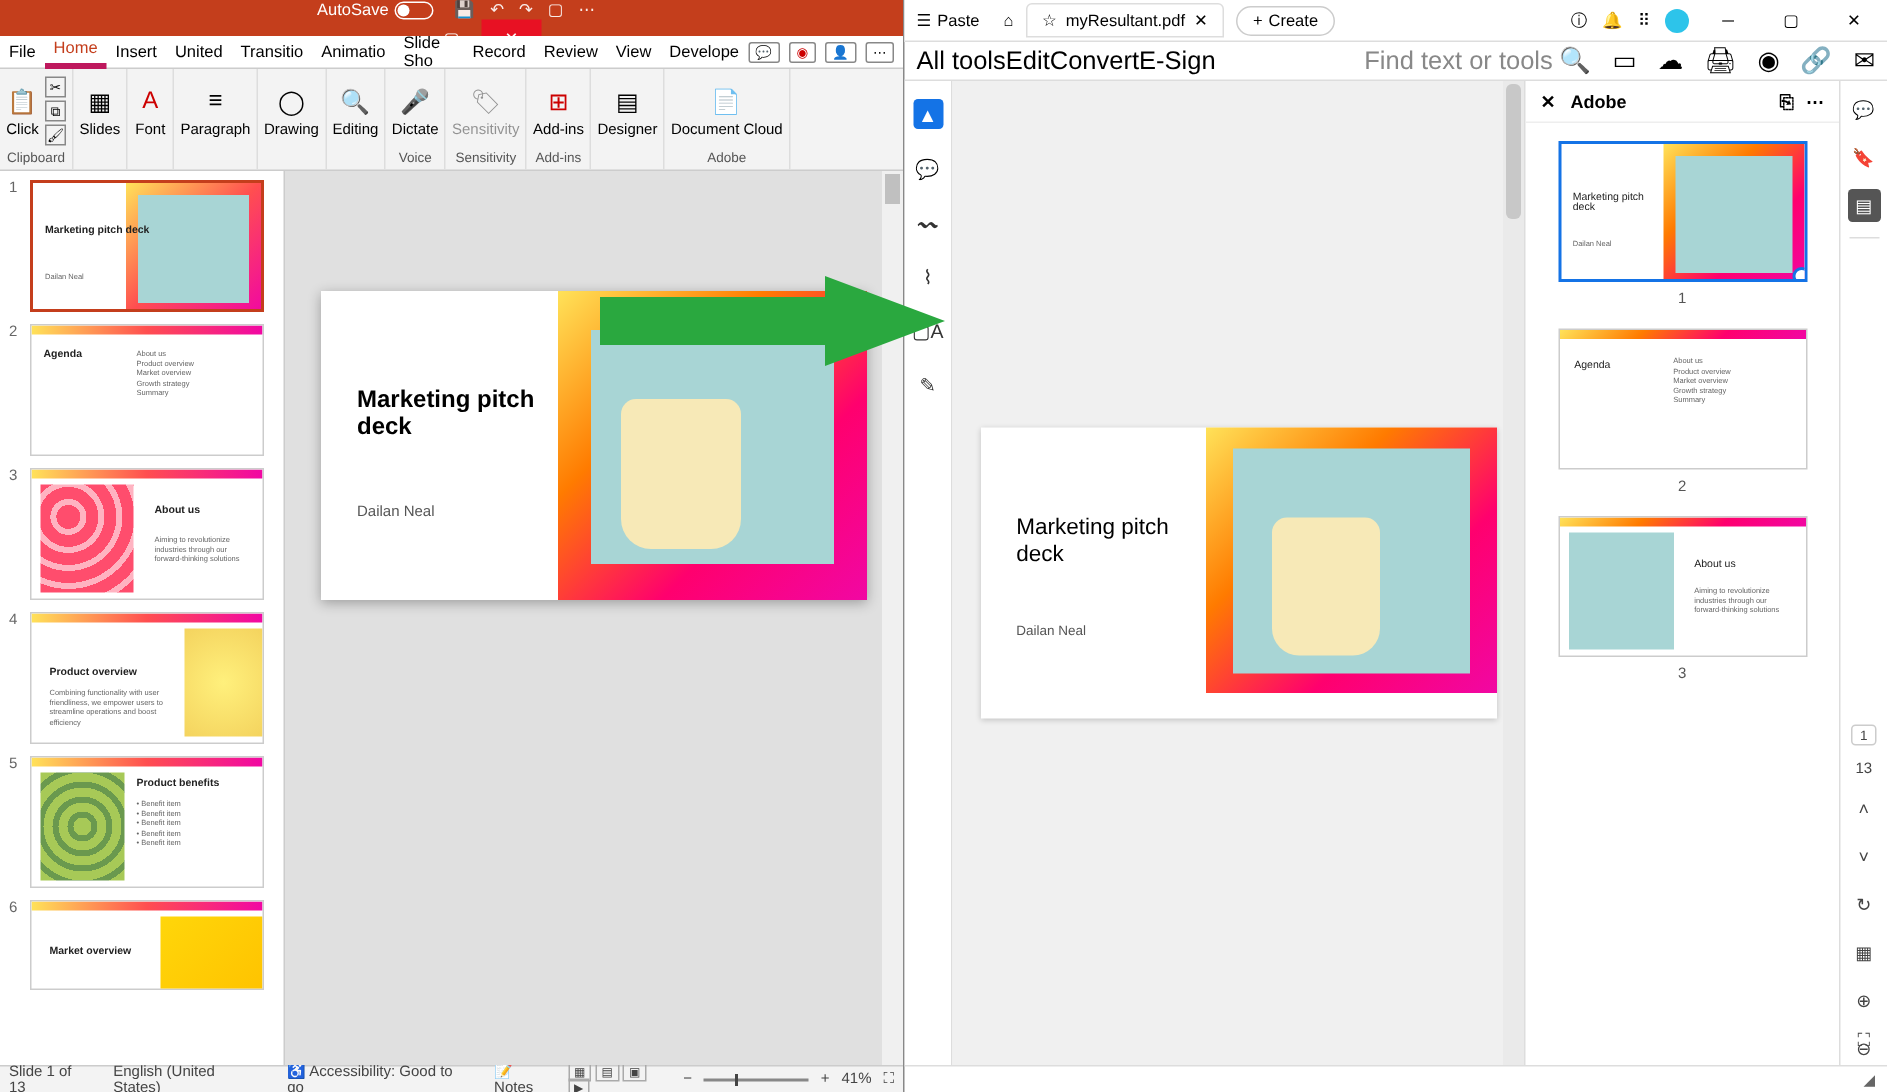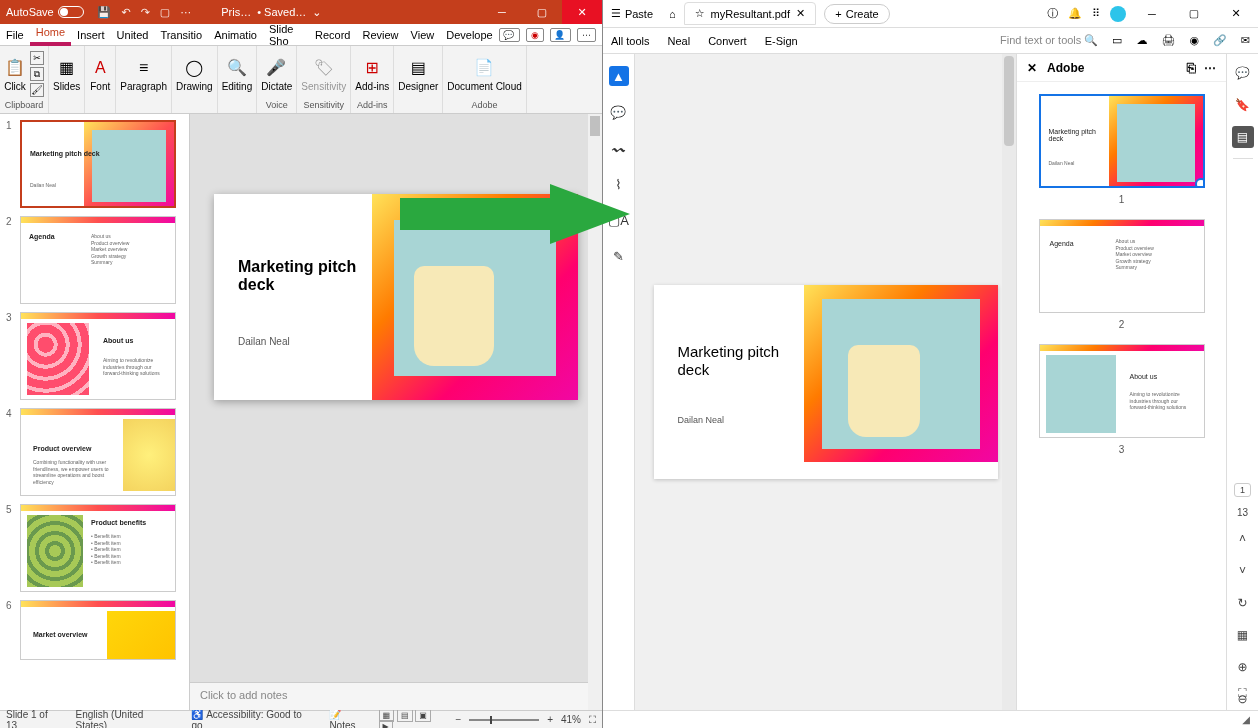--- a/index.html
+++ b/index.html
@@ -1,20 +1,20 @@
 <!DOCTYPE html>
 <html><head>
 <meta charset="utf-8">
 <style>
 * { margin: 0; padding: 0; box-sizing: border-box; font-family: 'Segoe UI', Arial, sans-serif; }
 body { width: 1258px; height: 728px; display: flex; overflow: hidden; background: #fff; }
 
 
 .pp-app { width: 602px; height: 728px; display: flex; flex-direction: column; background: #e8e8e8; position: relative; }
-.pp-titlebar { height: 24px; background: #c43e1c; display: flex; align-items: center; color: #fff; font-size: 11px; }
+.pp-titlebar { height: 24px; background: #c43e1c; display: flex; align-items: center; color: #fff; font-size: 11px; flex-direction: column; }
 .pp-titlebar .left { display: flex; align-items: center; gap: 4px; padding-left: 6px; }
 .pp-titlebar .autosave { display: flex; align-items: center; gap: 4px; }
 .pp-titlebar .toggle { width: 26px; height: 12px; border: 1px solid #fff; border-radius: 6px; position: relative; }
 .pp-titlebar .toggle::after { content:''; position:absolute; left:1px; top:1px; width:8px; height:8px; background:#fff; border-radius:50%; }
 .pp-titlebar .qat { display:flex; gap:10px; margin-left:10px; }
 .pp-titlebar .qat span { opacity:0.9; }
 .pp-titlebar .center { flex:1; text-align:left; padding-left:30px; display:flex; gap:6px; align-items:center; }
 .pp-titlebar .winbtns { display:flex; }
 .pp-titlebar .winbtn { width:40px; height:24px; display:flex; align-items:center; justify-content:center; }
 .pp-titlebar .winbtn.close { background:#e81123; }
@@ -74,21 +74,21 @@
 .ac-app { flex:1; height:728px; display:flex; flex-direction:column; background:#fff; border-left:1px solid #888; }
 .ac-titlebar { height:28px; background:#fff; display:flex; align-items:center; border-bottom:1px solid #ddd; font-size:11px; }
 .ac-titlebar .menu { display:flex; align-items:center; gap:4px; padding:0 8px; }
 .ac-titlebar .home-icon { padding:0 8px; }
 .ac-titlebar .tab { display:flex; align-items:center; gap:6px; padding:4px 10px; border:1px solid #ddd; border-radius:4px 4px 0 0; background:#fff; }
 .ac-titlebar .create-btn { margin-left:8px; border:1px solid #ccc; border-radius:12px; padding:3px 10px; display:flex; align-items:center; gap:4px; }
 .ac-titlebar .right { margin-left:auto; display:flex; gap:10px; padding-right:6px; align-items:center; }
 .ac-titlebar .avatar { width:16px; height:16px; border-radius:50%; background:#2dc4ea; }
 .ac-titlebar .winbtn { width:32px; text-align:center; }
 
-.ac-toolbar { height:26px; display:flex; align-items:center; border-bottom:1px solid #ddd; font-size:11px; padding:0 8px; gap:18px; }
+.ac-toolbar { height:26px; display:flex; align-items:center; border-bottom:1px solid #ddd; font-size:17px; padding:0 8px; }
 .ac-toolbar .right { margin-left:auto; display:flex; gap:14px; }
 .search-box { color:#888; }
 
 .ac-body { flex:1; display:flex; overflow:hidden; }
 .ac-lefttools { width:32px; background:#fff; border-right:1px solid #ddd; display:flex; flex-direction:column; align-items:center; padding-top:12px; gap:16px; }
 .ac-lefttools .tool { width:20px; height:20px; display:flex; align-items:center; justify-content:center; font-size:13px; color:#333; }
 .ac-lefttools .tool.active { background:#1473e6; color:#fff; border-radius:3px; }
 
 .ac-page { flex:1; background:#f0f0f0; display:flex; align-items:center; justify-content:center; position:relative; }
 .ac-page-scroll { position:absolute; right:0; top:0; bottom:0; width:14px; background:#eaeaea; }
@@ -137,25 +137,20 @@
         <span>AutoSave</span>
         <span class="toggle"></span>
       </div>
       <div class="qat">
         <span>💾</span>
         <span>↶</span>
         <span>↷</span>
         <span>▢</span>
         <span>⋯</span>
       </div>
-    </div>
-    <div class="center">
-      <span>Pris…</span>
-      <span>• Saved…</span>
-      <span>⌄</span>
     </div>
     <div class="winbtns">
       <div class="winbtn">─</div>
       <div class="winbtn">▢</div>
       <div class="winbtn close">✕</div>
     </div>
   </div>
 
   <div class="pp-ribbon-tabs">
     <span class="tab">File</span>
@@ -353,23 +348,20 @@
       <div class="slide-view">
         <div class="slide-grad"></div>
         <div class="slide-img"></div>
         <div class="slide-title">Marketing pitch deck</div>
         <div class="slide-author">Dailan Neal</div>
       </div>
       <div class="canvas-scroll">
           <div class="handle"></div>
         </div>
       <div style="flex:1"></div>
-      <div class="notes-bar">
-        <span>Click to add notes</span>
-      </div>
     </div>
   </div>
 
   <div class="pp-status">
     <span>Slide 1 of 13</span>
     <span>English (United States)</span>
     <span>♿ <span>Accessibility: Good to go</span></span>
     <div class="right">
       <span>📝 <span>Notes</span></span>
       <span class="view-btns">
@@ -413,21 +405,21 @@
       <span>⠿</span>
       <span class="avatar"></span>
       <span class="winbtn">─</span>
       <span class="winbtn">▢</span>
       <span class="winbtn">✕</span>
     </div>
   </div>
 
   <div class="ac-toolbar">
     <span>All tools</span>
-    <span>Neal</span>
+    <span>Edit</span>
     <span>Convert</span>
     <span>E-Sign</span>
     <div class="right">
       <span class="search-box">
         <span>Find text or tools</span> 🔍
       </span>
       <span>▭</span>
       <span>☁</span>
       <span>🖨</span>
       <span>◉</span>

